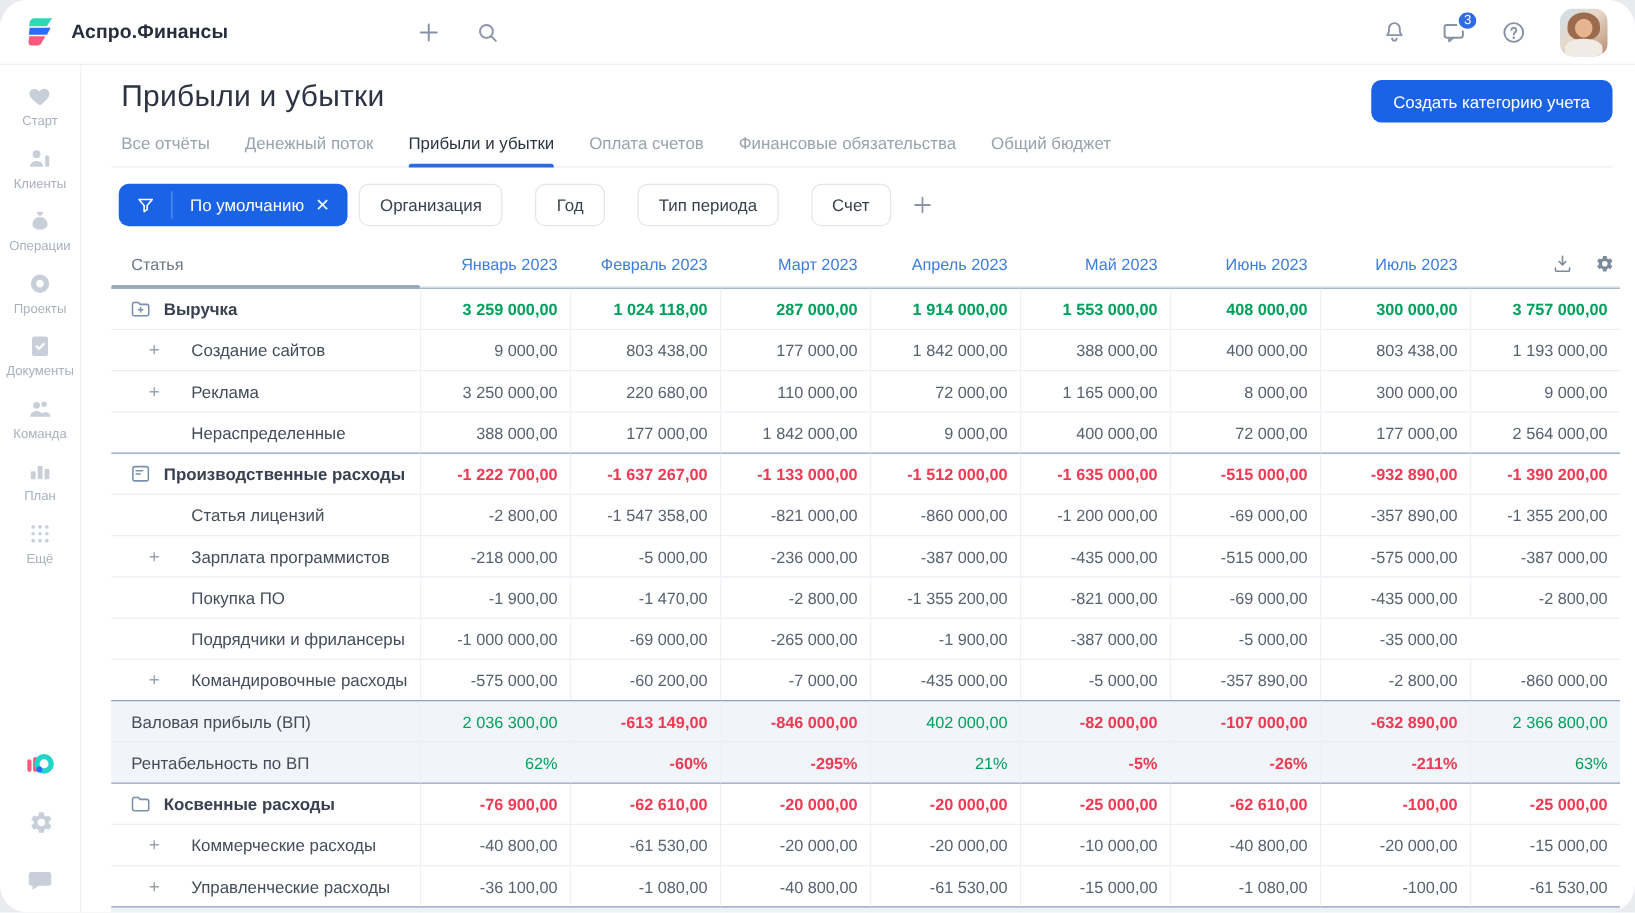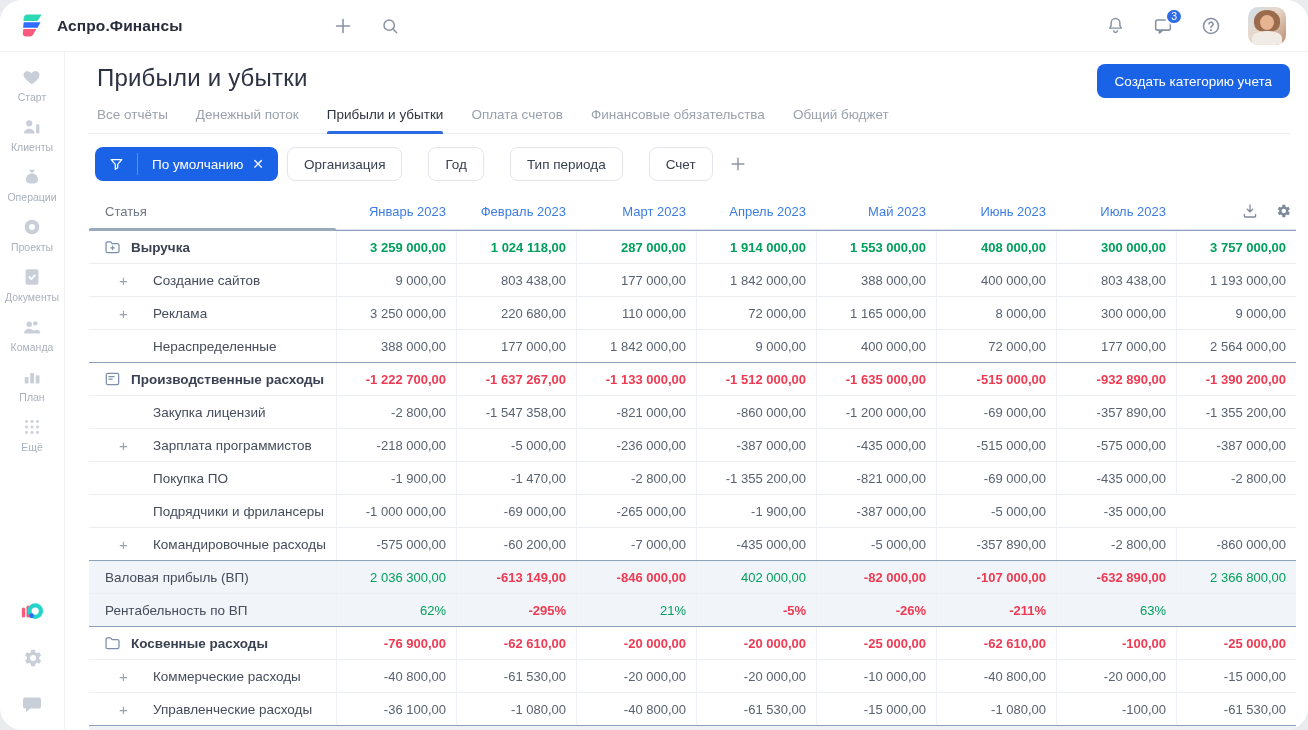--- a/index.html
+++ b/index.html
@@ -371,21 +371,21 @@
               <div class="cell neg">-1 637 267,00</div>
               <div class="cell neg">-1 133 000,00</div>
               <div class="cell neg">-1 512 000,00</div>
               <div class="cell neg">-1 635 000,00</div>
               <div class="cell neg">-515 000,00</div>
               <div class="cell neg">-932 890,00</div>
               <div class="cell neg">-1 390 200,00</div>
             </div>
             <div class="grid trow sub">
               <div class="lbl">
-                <span>Закупка лицензий</span>
+                <span>Статья лицензий</span>
               </div>
               <div class="cell">-2 800,00</div>
               <div class="cell">-1 547 358,00</div>
               <div class="cell">-821 000,00</div>
               <div class="cell">-860 000,00</div>
               <div class="cell">-1 200 000,00</div>
               <div class="cell">-69 000,00</div>
               <div class="cell">-357 890,00</div>
               <div class="cell">-1 355 200,00</div>
             </div>
@@ -453,20 +453,21 @@
               <div class="cell neg">-82 000,00</div>
               <div class="cell neg">-107 000,00</div>
               <div class="cell neg">-632 890,00</div>
               <div class="cell pos">2 366 800,00</div>
             </div>
             <div class="grid trow summary">
               <div class="lbl">
                 <span>Рентабельность по ВП</span>
               </div>
               <div class="cell pos">62%</div>
+              <div class="cell neg">-60%</div>
               <div class="cell neg">-295%</div>
               <div class="cell pos">21%</div>
               <div class="cell neg">-5%</div>
               <div class="cell neg">-26%</div>
               <div class="cell neg">-211%</div>
               <div class="cell pos">63%</div>
             </div>
             <div class="grid trow section strong">
               <div class="lbl">
                 <span class="sec-ic"><svg viewBox="0 0 24 24">

